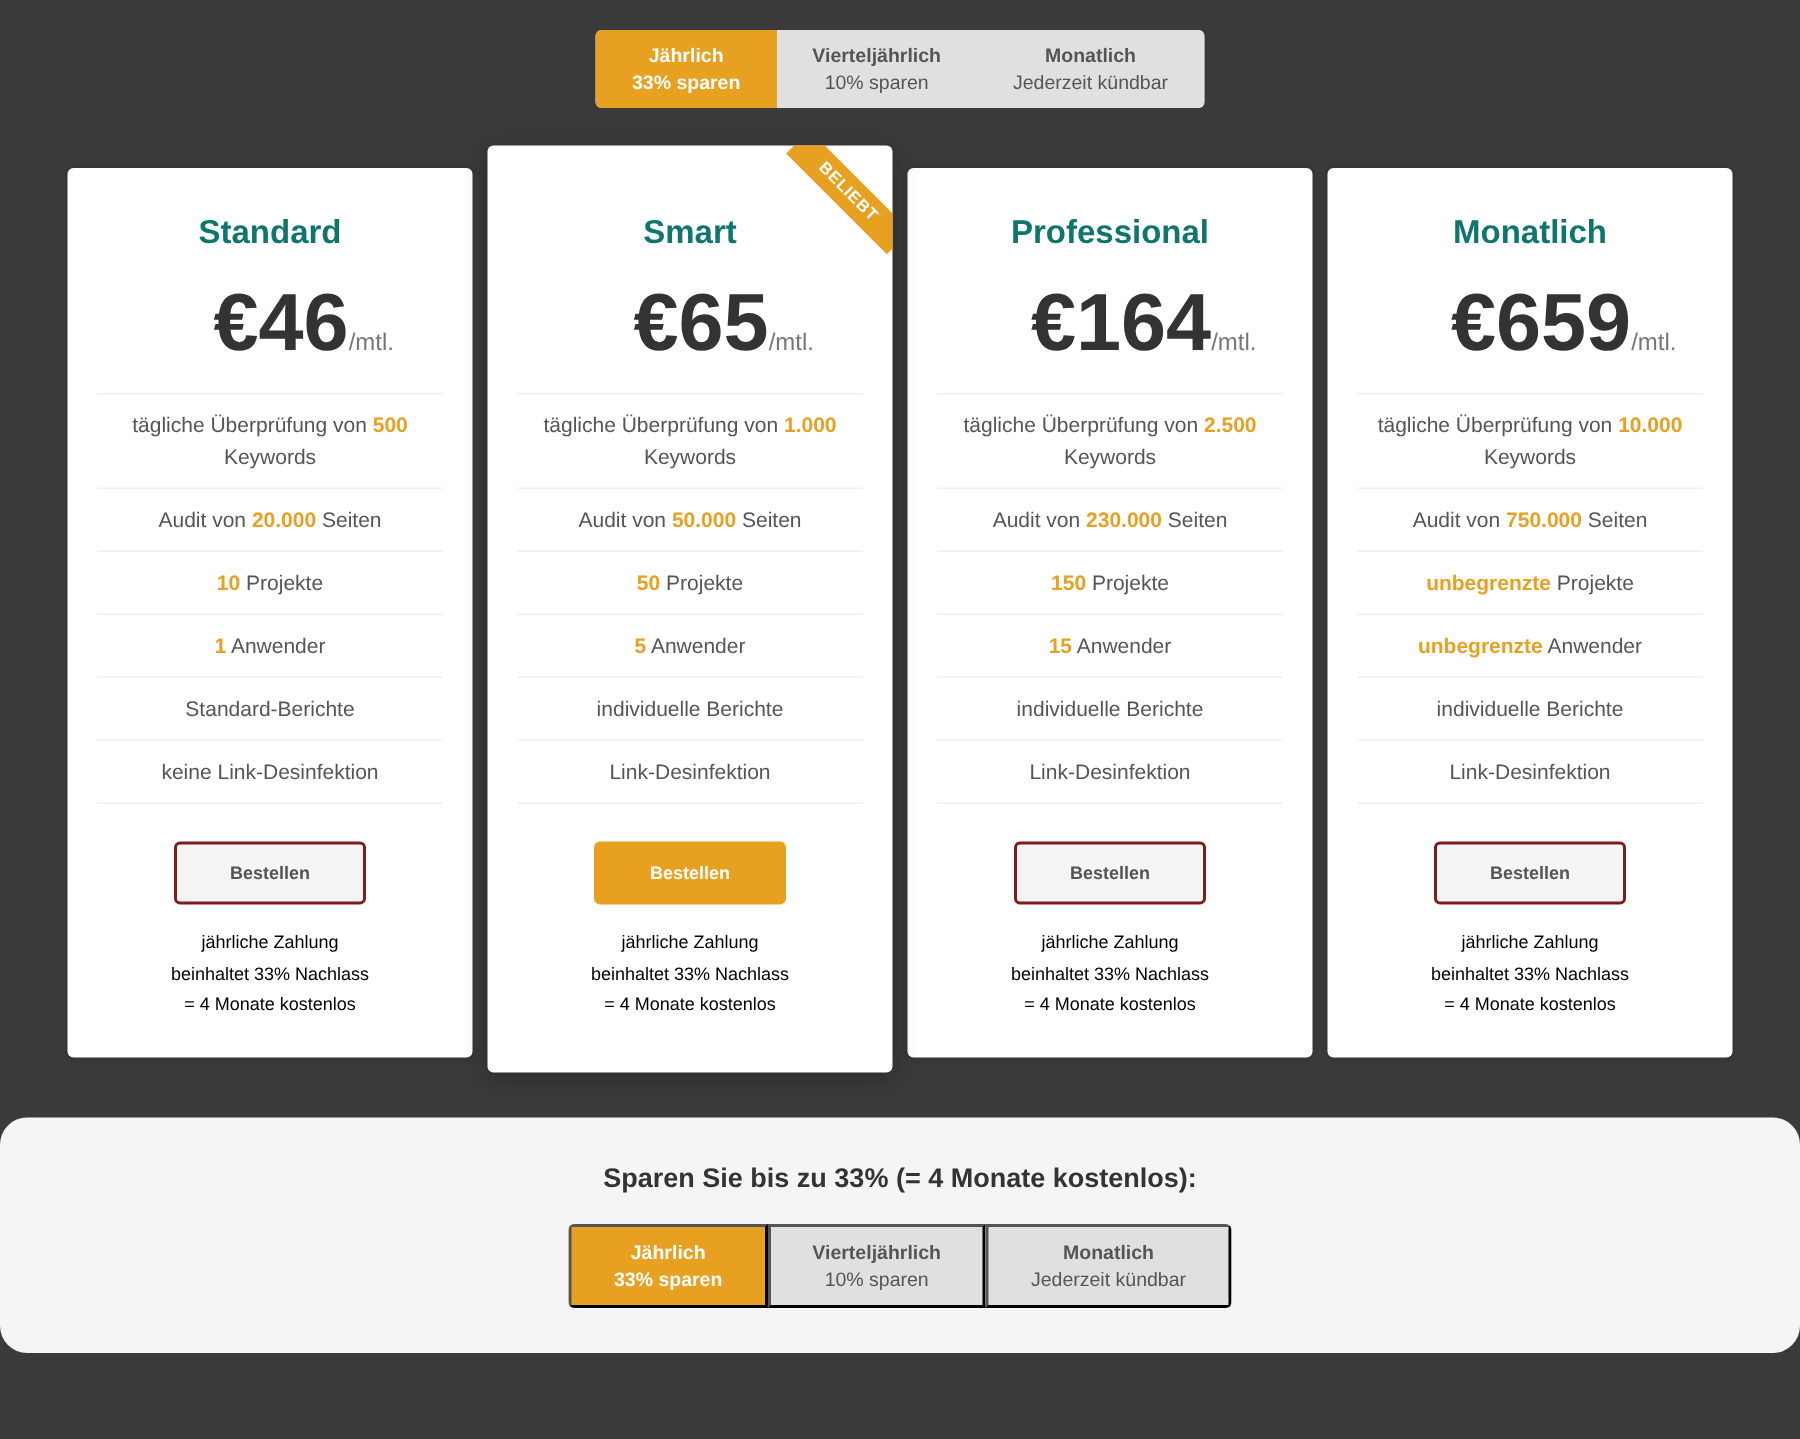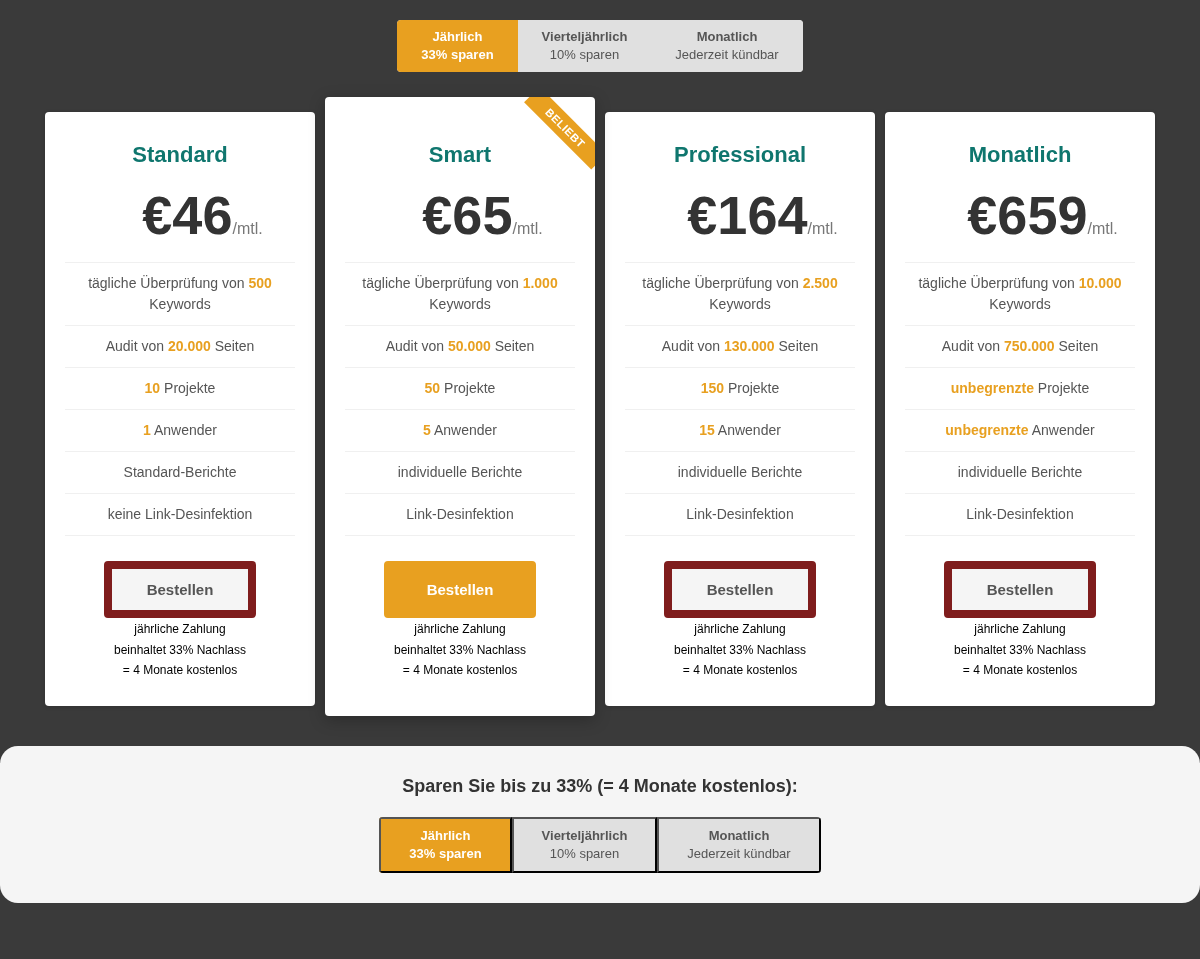--- a/index.html
+++ b/index.html
@@ -126,27 +126,27 @@
     }
     .highlight {
       color: #e8a020;
       font-weight: bold;
     }
 
     .order-btn {
       display: inline-block;
       padding: 12px 35px;
       border-radius: 4px;
-      font-size: 15px;
+      font-size: 12px;
       font-weight: bold;
       cursor: pointer;
-      border: 8px solid #7f1d1d;
+      border: 2px solid #7f1d1d;
       background: #f5f5f5;
       color: #555;
-      margin-bottom: 1px;
+      margin-bottom: 15px;
     }
     .order-btn.primary {
       background: #e8a020;
       color: #fff;
       border-color: #e8a020;
     }
 
     .payment-note {
       font-size: 12px;
       color: #000000;
@@ -217,21 +217,21 @@
         <li>Audit von <span class="highlight">50.000</span> Seiten</li>
         <li><span class="highlight">50</span> Projekte</li>
         <li><span class="highlight">5</span> Anwender</li>
         <li>individuelle Berichte</li>
         <li>Link-Desinfektion</li>
       </ul><button class="order-btn primary">Bestellen</button><div class="payment-note">jährliche Zahlung<br>beinhaltet 33% Nachlass<br>= 4 Monate kostenlos</div></div>
     <div class="plan-card"><div class="plan-name">Professional</div><div class="price-row">
     <span class="price-amount">€164</span><span class="price-unit">/mtl.</span>
   </div><ul class="feature-list">
         <li>tägliche Überprüfung von <span class="highlight">2.500</span> Keywords</li>
-        <li>Audit von <span class="highlight">130.000</span> Seiten</li>
+        <li>Audit von <span class="highlight">230.000</span> Seiten</li>
         <li><span class="highlight">150</span> Projekte</li>
         <li><span class="highlight">15</span> Anwender</li>
         <li>individuelle Berichte</li>
         <li>Link-Desinfektion</li>
       </ul><button class="order-btn">Bestellen</button><div class="payment-note">jährliche Zahlung<br>beinhaltet 33% Nachlass<br>= 4 Monate kostenlos</div></div>
     <div class="plan-card"><div class="plan-name">Monatlich</div><div class="price-row">
     <span class="price-amount">€659</span><span class="price-unit">/mtl.</span>
   </div><ul class="feature-list">
         <li>tägliche Überprüfung von <span class="highlight">10.000</span> Keywords</li>
         <li>Audit von <span class="highlight">750.000</span> Seiten</li>

